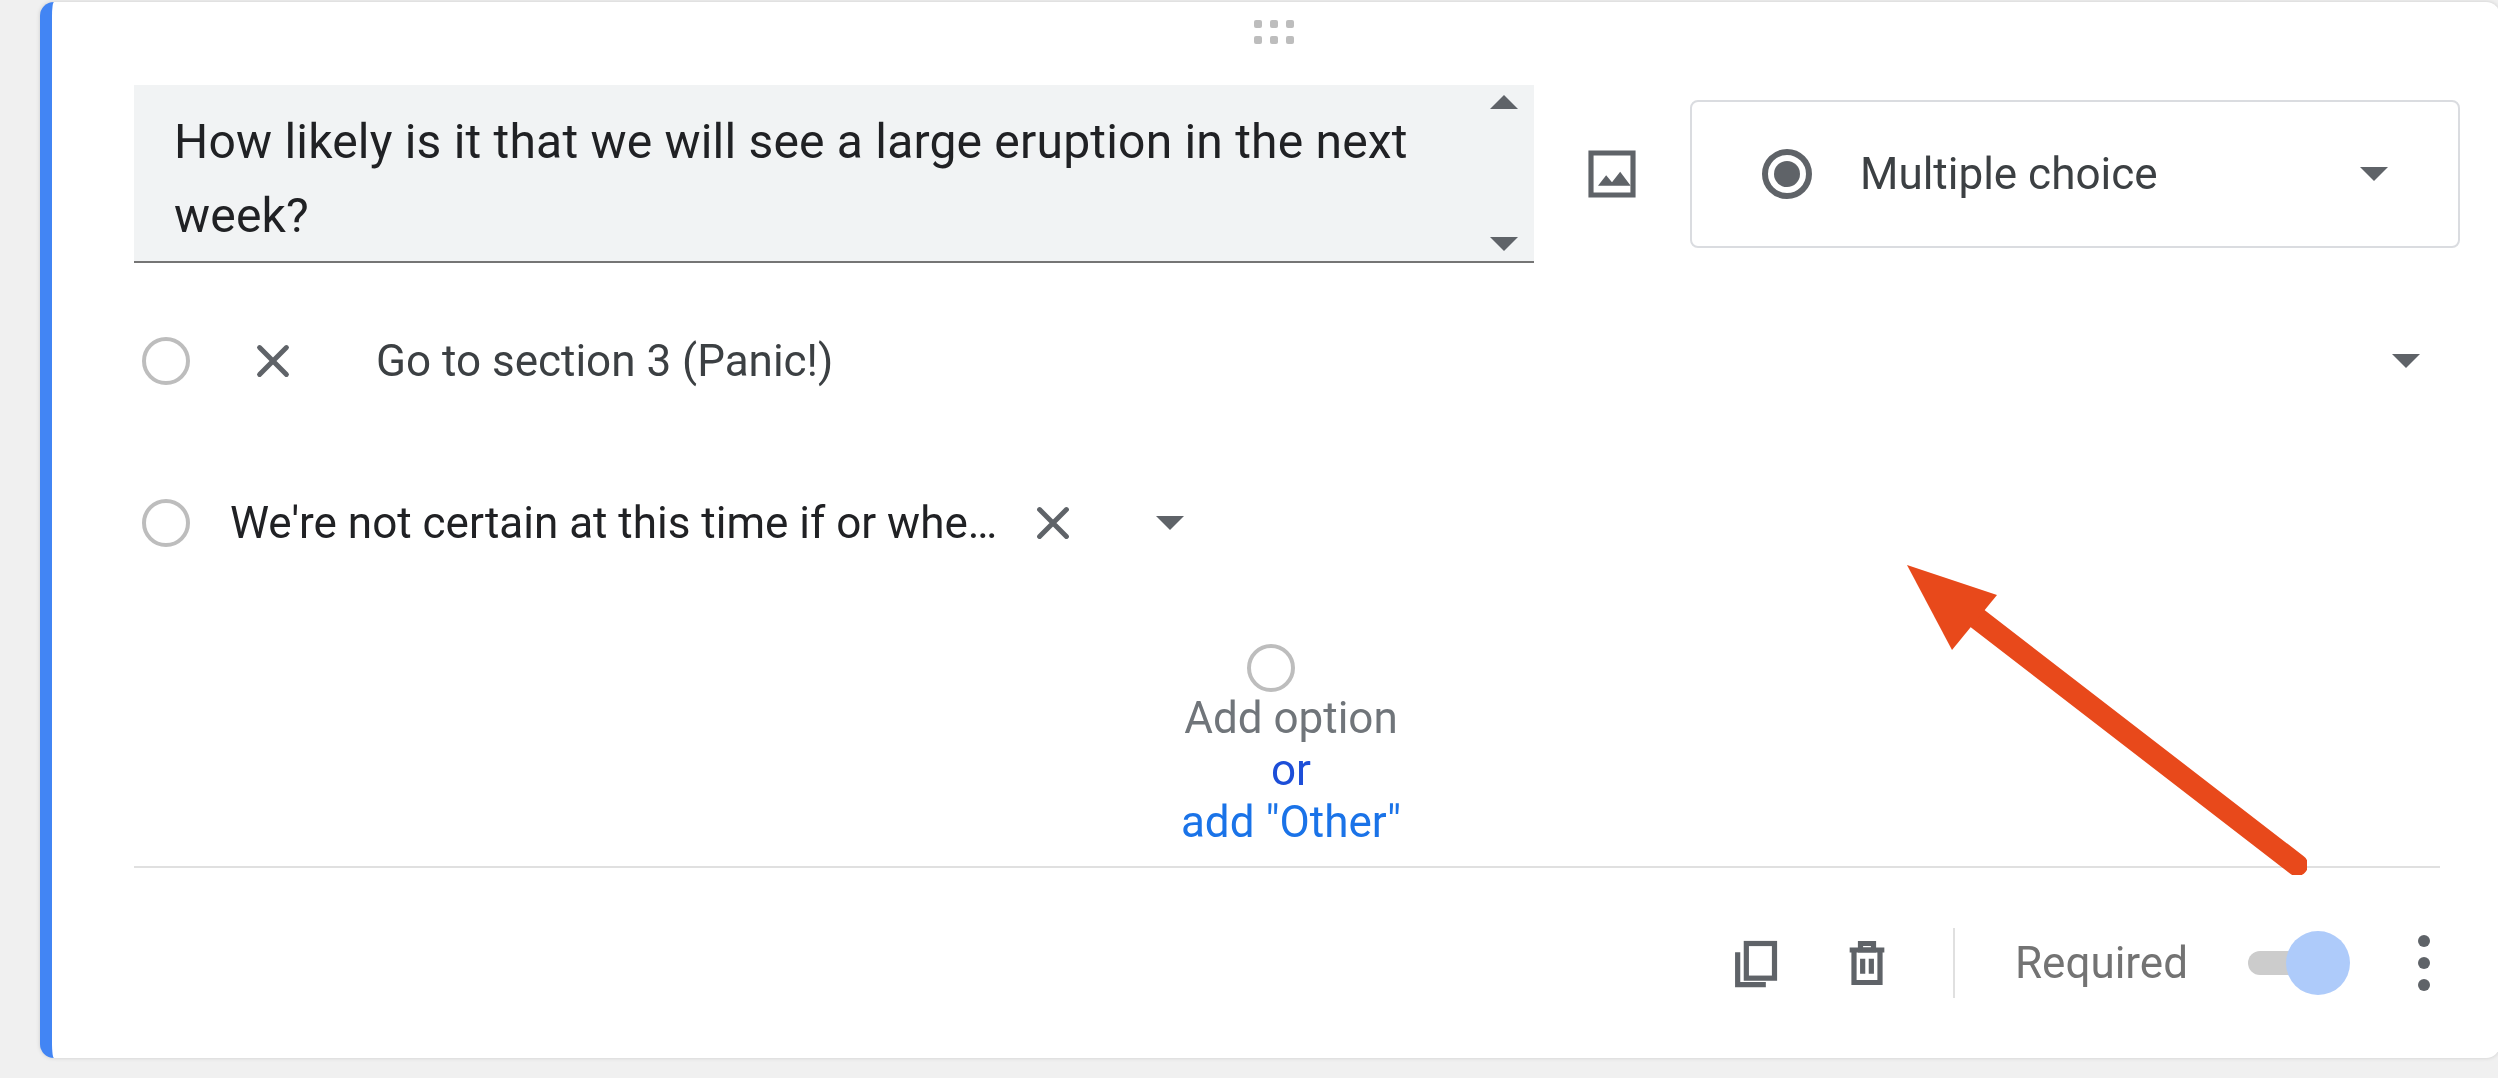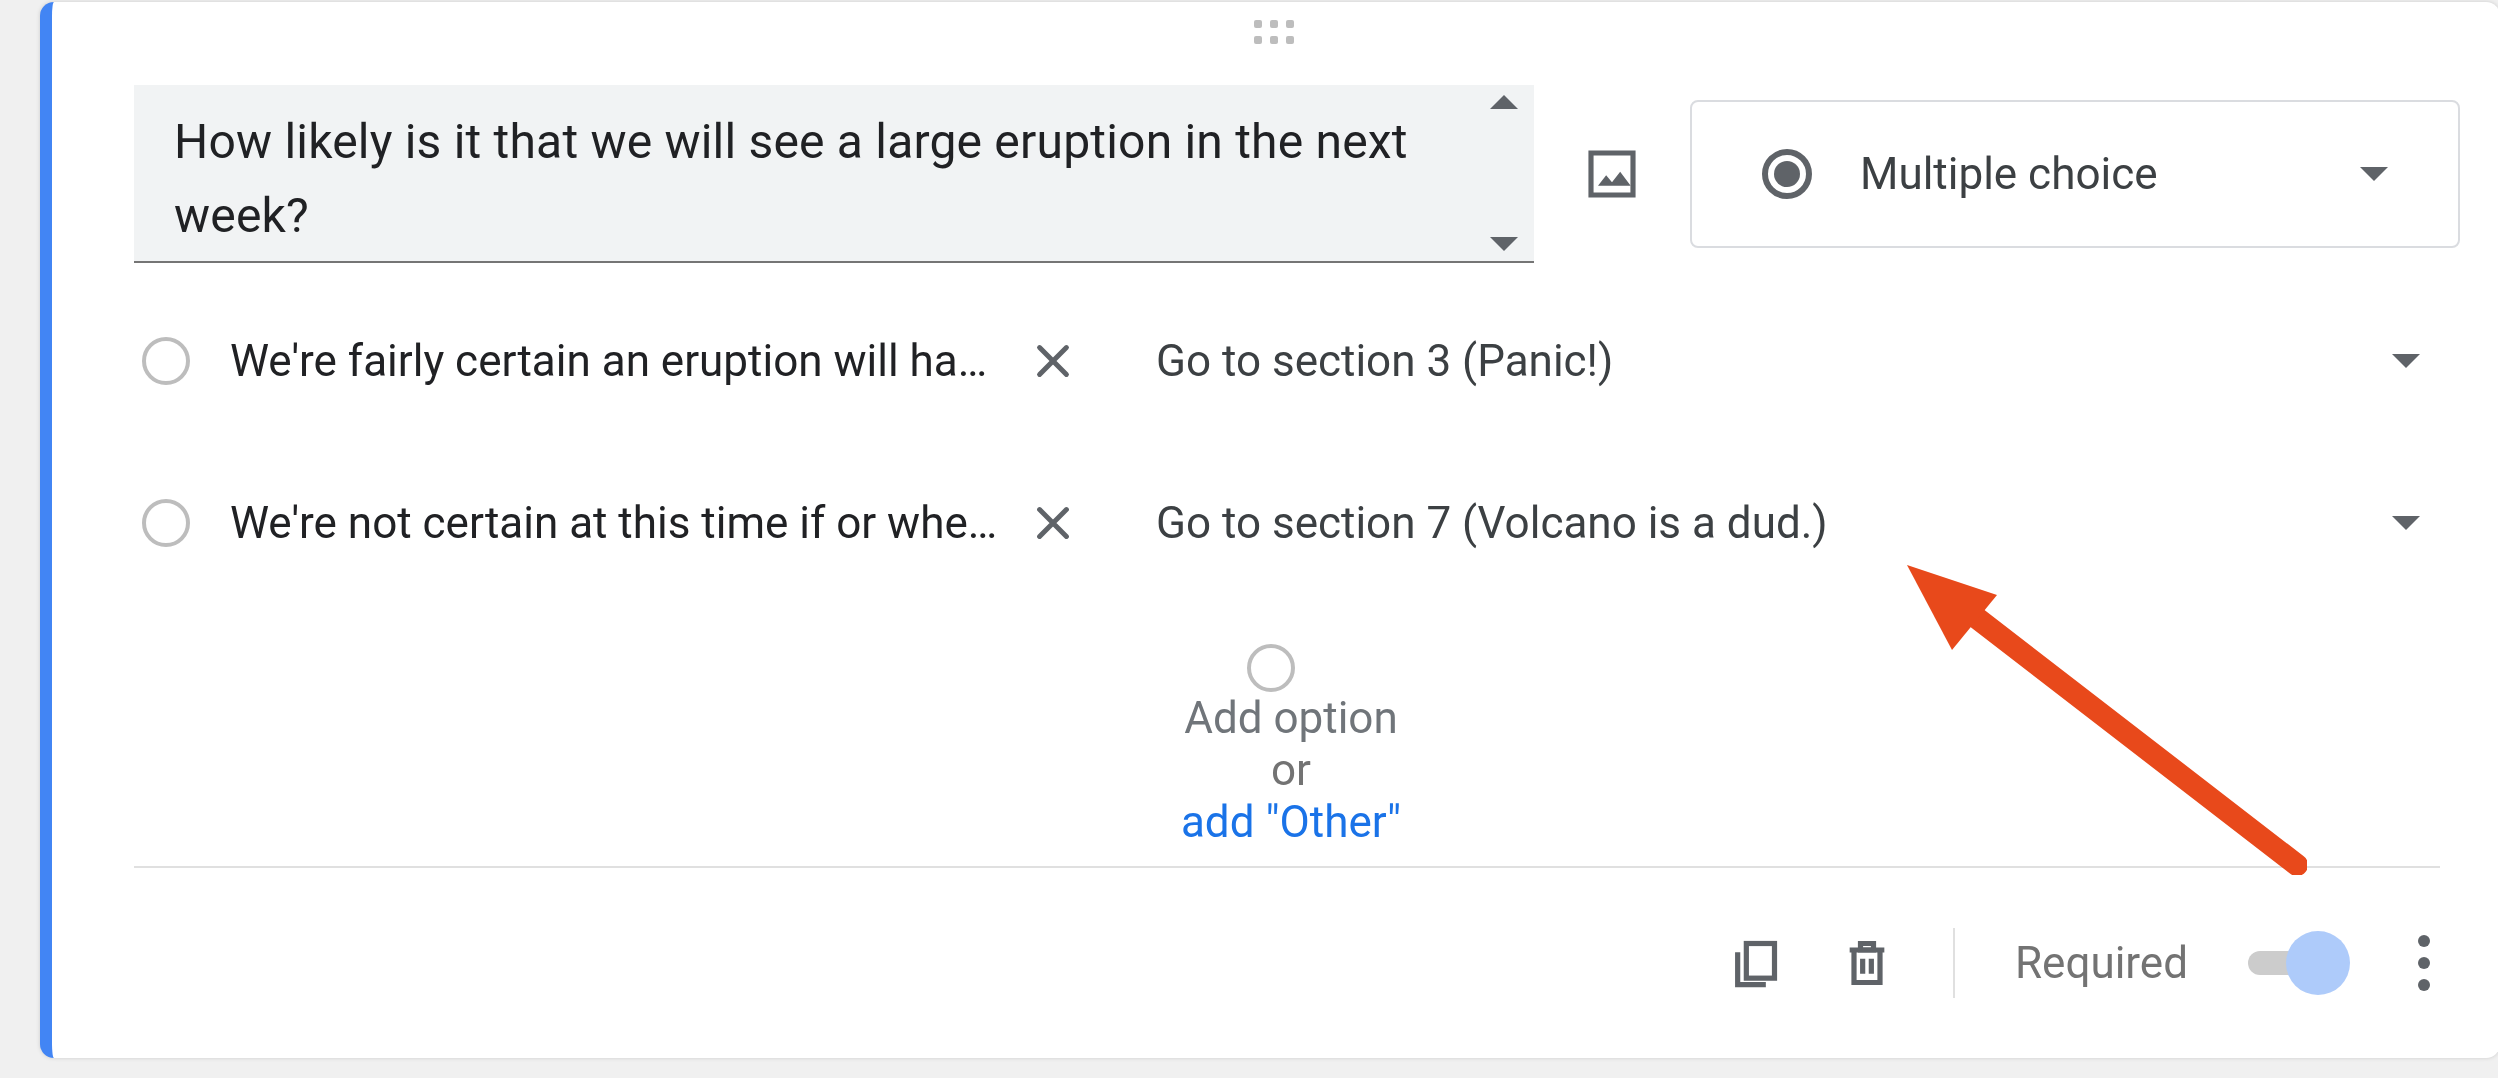--- a/index.html
+++ b/index.html
@@ -181,21 +181,21 @@
     height: 80px;
     flex-direction: column;
   }
   .add-placeholder {
     font-size: 44px;
     color: #70757a;
     cursor: text;
   }
   .or-text {
     font-size: 44px;
-    color: #737373;
+    color: #1d4ed8;
     margin: 0 20px;
     text-align: right;
   }
   .add-other {
     font-size: 44px;
     color: #1a73e8;
     cursor: pointer;
   }
   .divider {
     position: absolute;
@@ -308,38 +308,36 @@
       <div class="type-label">Multiple choice</div>
       <div class="dd-caret"></div>
     </div>
 
   </div>
 
   <div class="options-area">
 
     <div class="option-row">
       <div class="radio-empty"></div>
-      <div class="option-text">We're fairly certain an eruption will hap…</div>
       <svg class="remove-x" viewBox="0 0 24 24">
         <path stroke="currentColor" stroke-width="2.6" stroke-linecap="round" d="M5 5l14 14M19 5L5 19"></path>
       </svg>
       <div class="goto-select">
         <div class="goto-text">Go to section 3 (Panic!)</div>
         <div class="dd-caret"></div>
       </div>
     </div>
 
     <div class="option-row">
       <div class="radio-empty"></div>
       <div class="option-text">We're not certain at this time if or when…</div>
       <svg class="remove-x" viewBox="0 0 24 24">
         <path stroke="currentColor" stroke-width="2.6" stroke-linecap="round" d="M5 5l14 14M19 5L5 19"></path>
       </svg>
       <div class="goto-select">
-        <div class="goto-text">Go to section 7 (Volcano is a dud.)</div>
         <div class="dd-caret"></div>
       </div>
     </div>
 
     <div class="add-row">
       <div class="radio-empty"></div>
       <div class="add-placeholder">Add option</div>
       <div class="or-text">or</div>
       <div class="add-other">add "Other"</div>
     </div>

